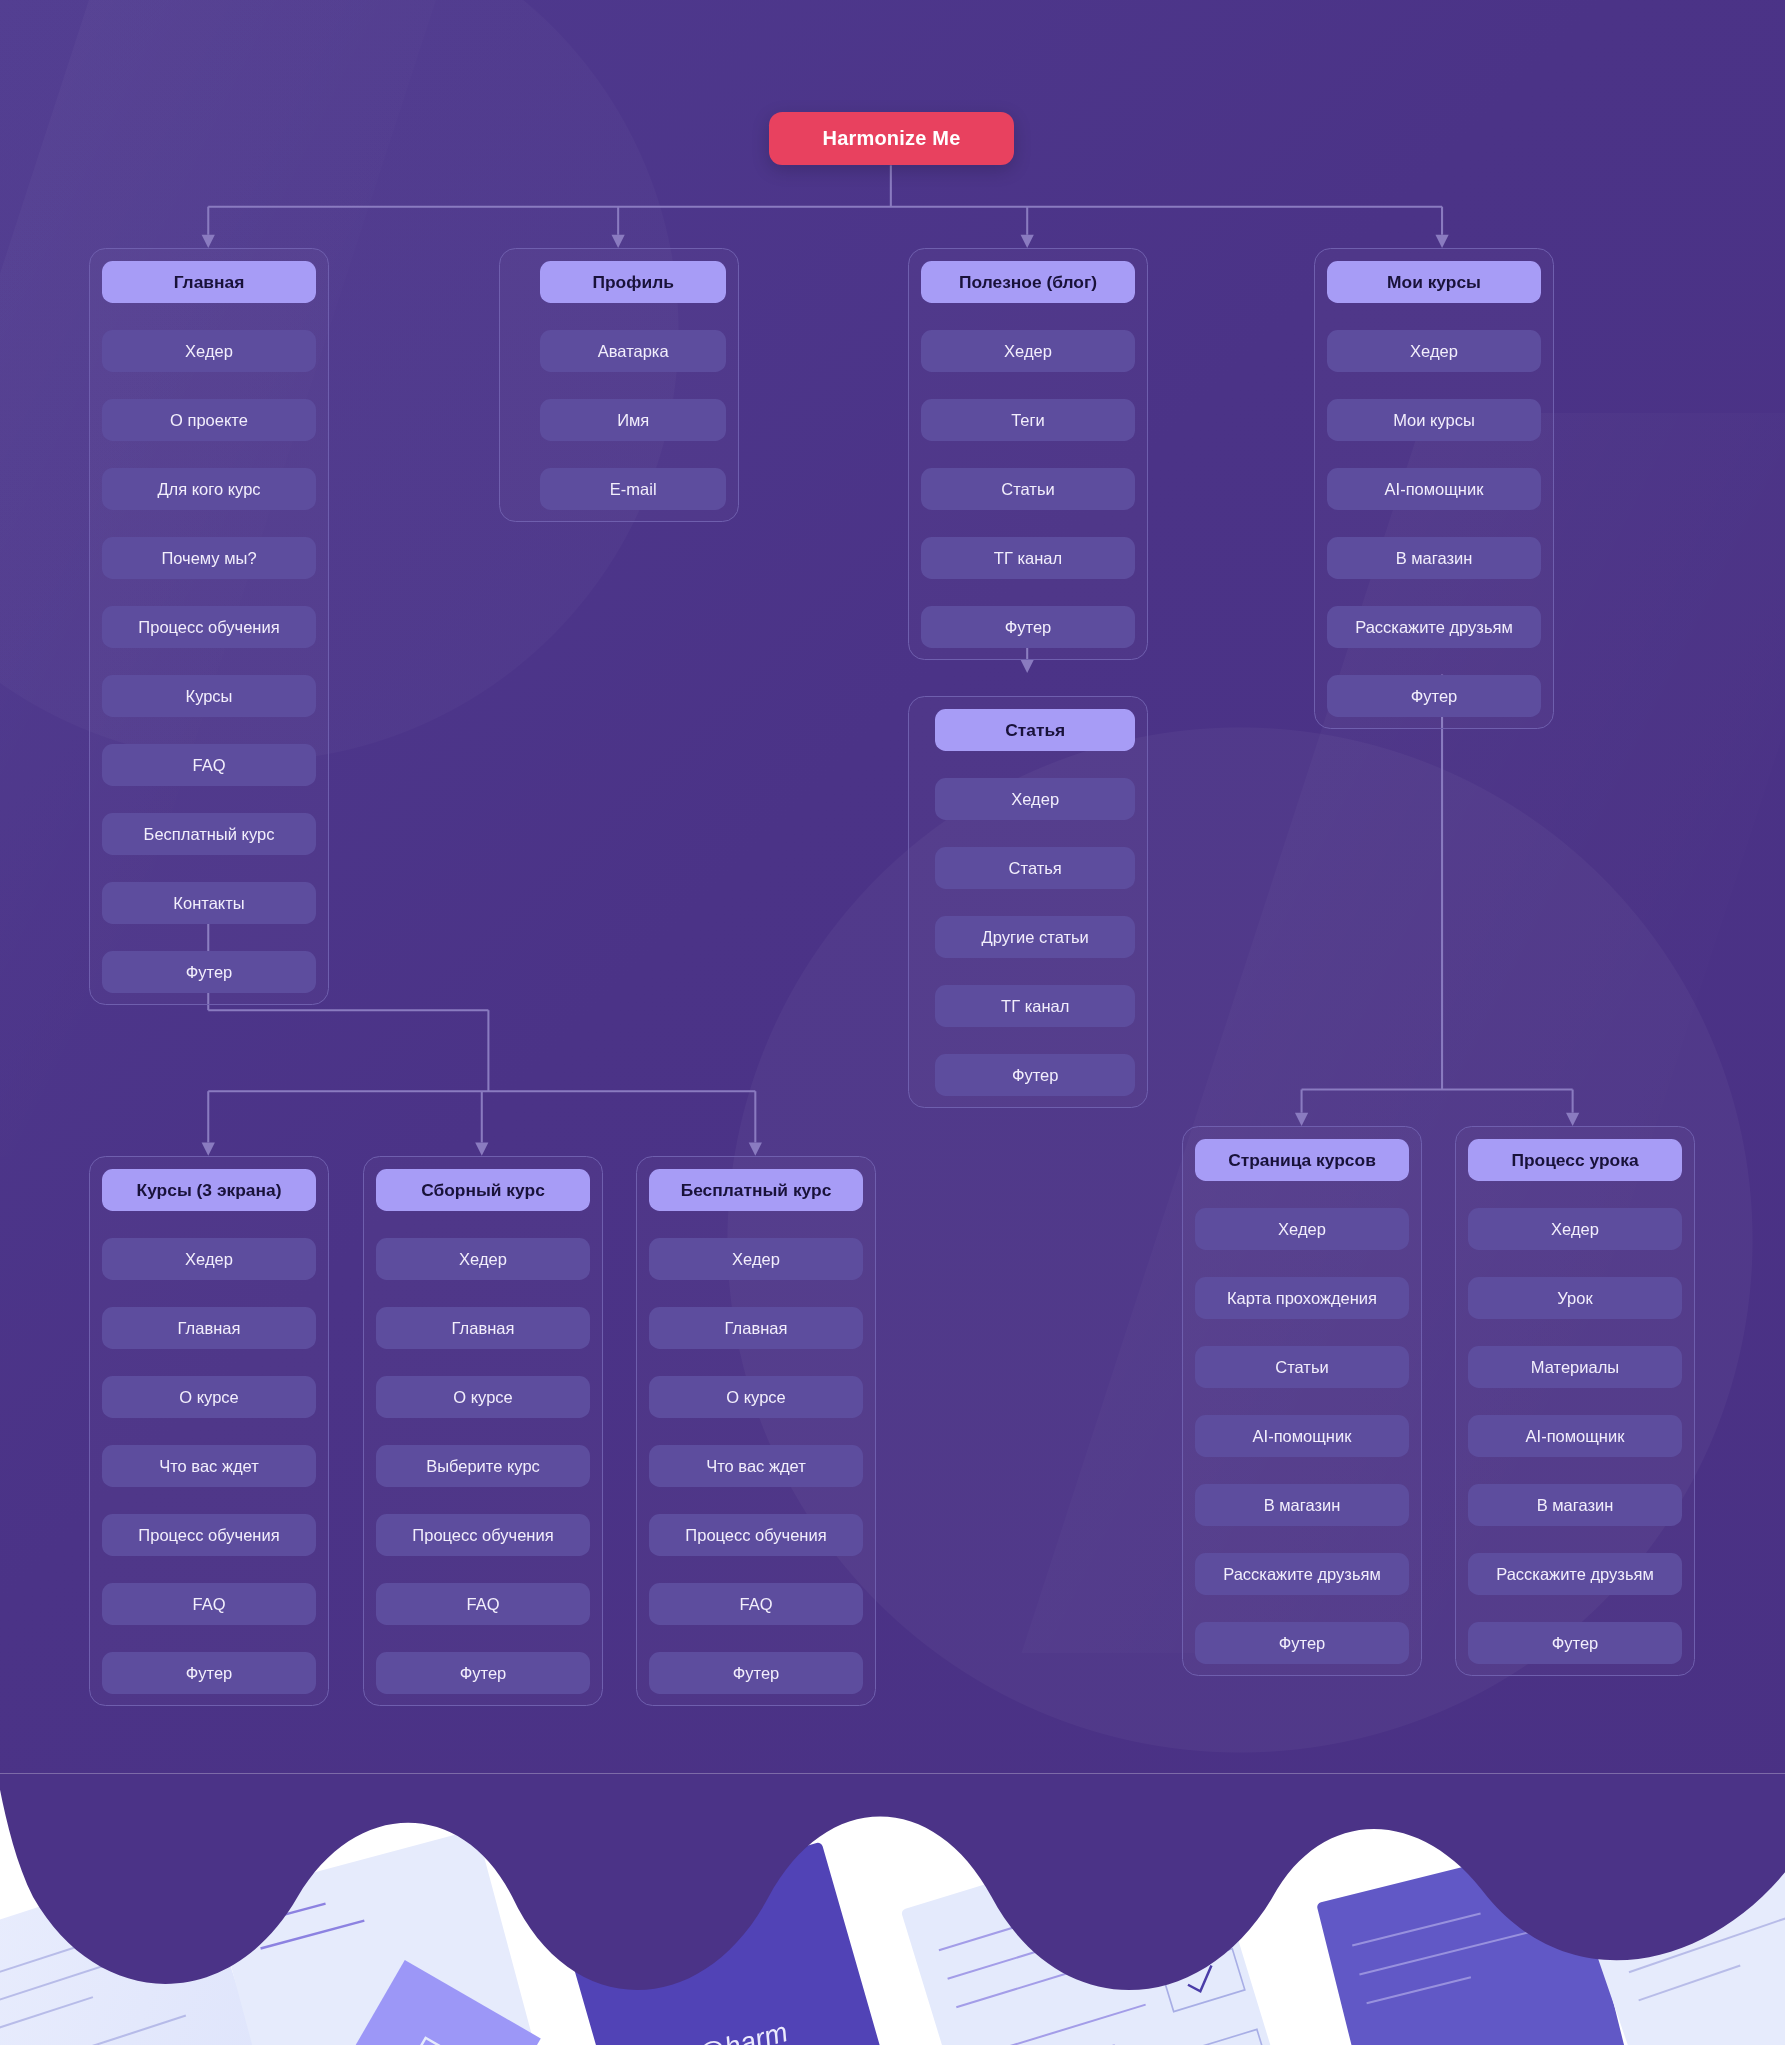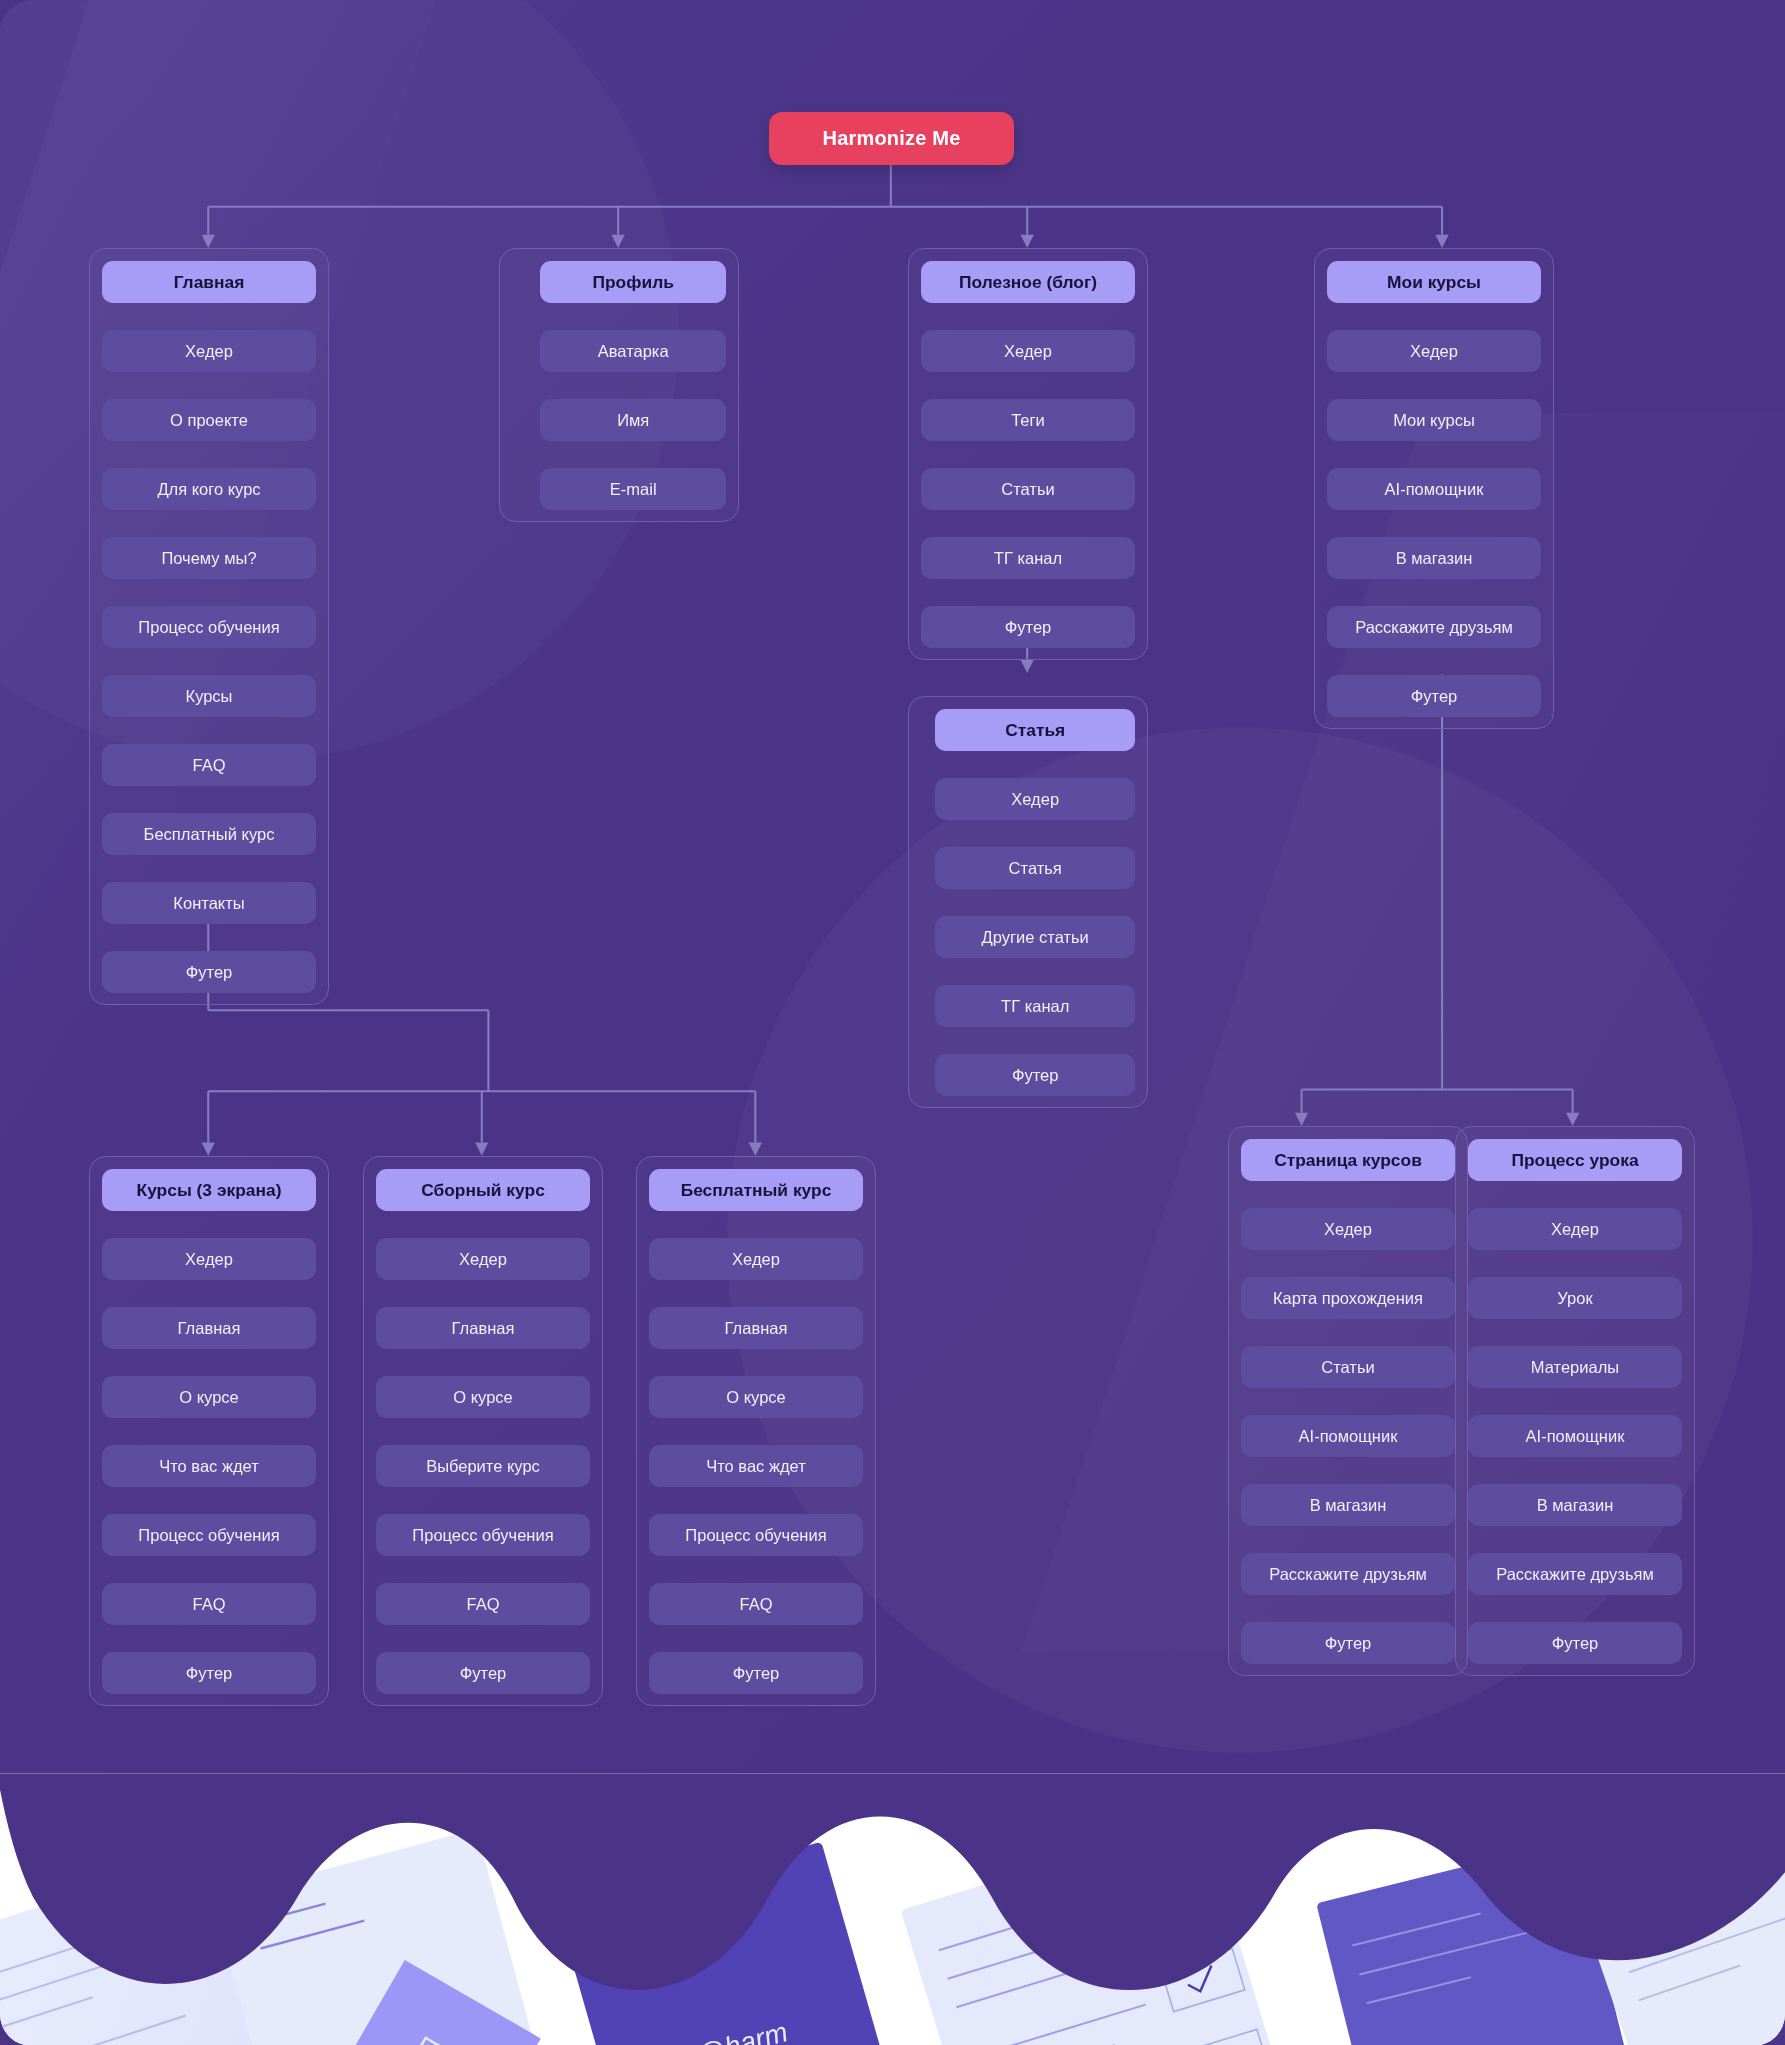--- a/index.html
+++ b/index.html
@@ -15,21 +15,20 @@
 
   #stage {
     position: relative;
     width: 1785px;
     height: 2046px;
     background:
       radial-gradient(circle at 1240px 1240px, rgba(255,255,255,0.035) 0 512px, rgba(255,255,255,0) 513px),
       radial-gradient(circle at 248px 331px, rgba(255,255,255,0.022) 0 430px, rgba(255,255,255,0) 431px),
       linear-gradient(135deg, #4f3a8f 0%, #4b3387 42%, #4a3184 100%);
     overflow: hidden;
-    border-radius: 32px;
   }
 
   
   .sheen {
     position: absolute;
     pointer-events: none;
     background: linear-gradient(100deg, rgba(255,255,255,0.028), rgba(255,255,255,0));
     transform: skewX(-18deg);
   }
 
@@ -227,21 +226,21 @@
     <div class="card-title">Бесплатный курс</div>
     <div class="card-item">Хедер</div>
     <div class="card-item">Главная</div>
     <div class="card-item">О курсе</div>
     <div class="card-item">Что вас ждет</div>
     <div class="card-item">Процесс обучения</div>
     <div class="card-item">FAQ</div>
     <div class="card-item">Футер</div>
   </div>
 
-  <div class="card" style="left:1182px; top:1126px; width:240px;margin-left:46px;">
+  <div class="card" style="left:1182px; top:1126px; width:240px;">
     <div class="card-title">Страница курсов</div>
     <div class="card-item">Хедер</div>
     <div class="card-item">Карта прохождения</div>
     <div class="card-item">Статьи</div>
     <div class="card-item">AI-помощник</div>
     <div class="card-item">В магазин</div>
     <div class="card-item">Расскажите друзьям</div>
     <div class="card-item">Футер</div>
   </div>
 

